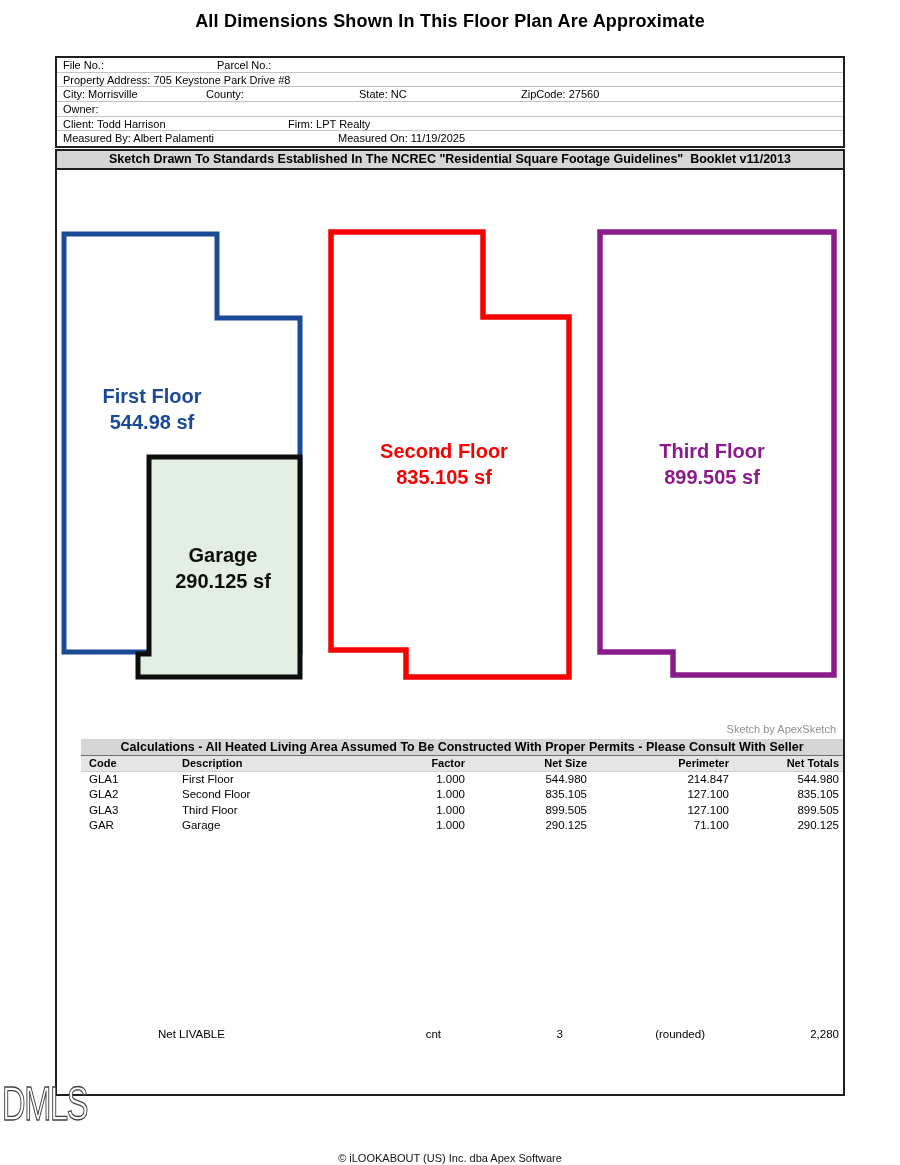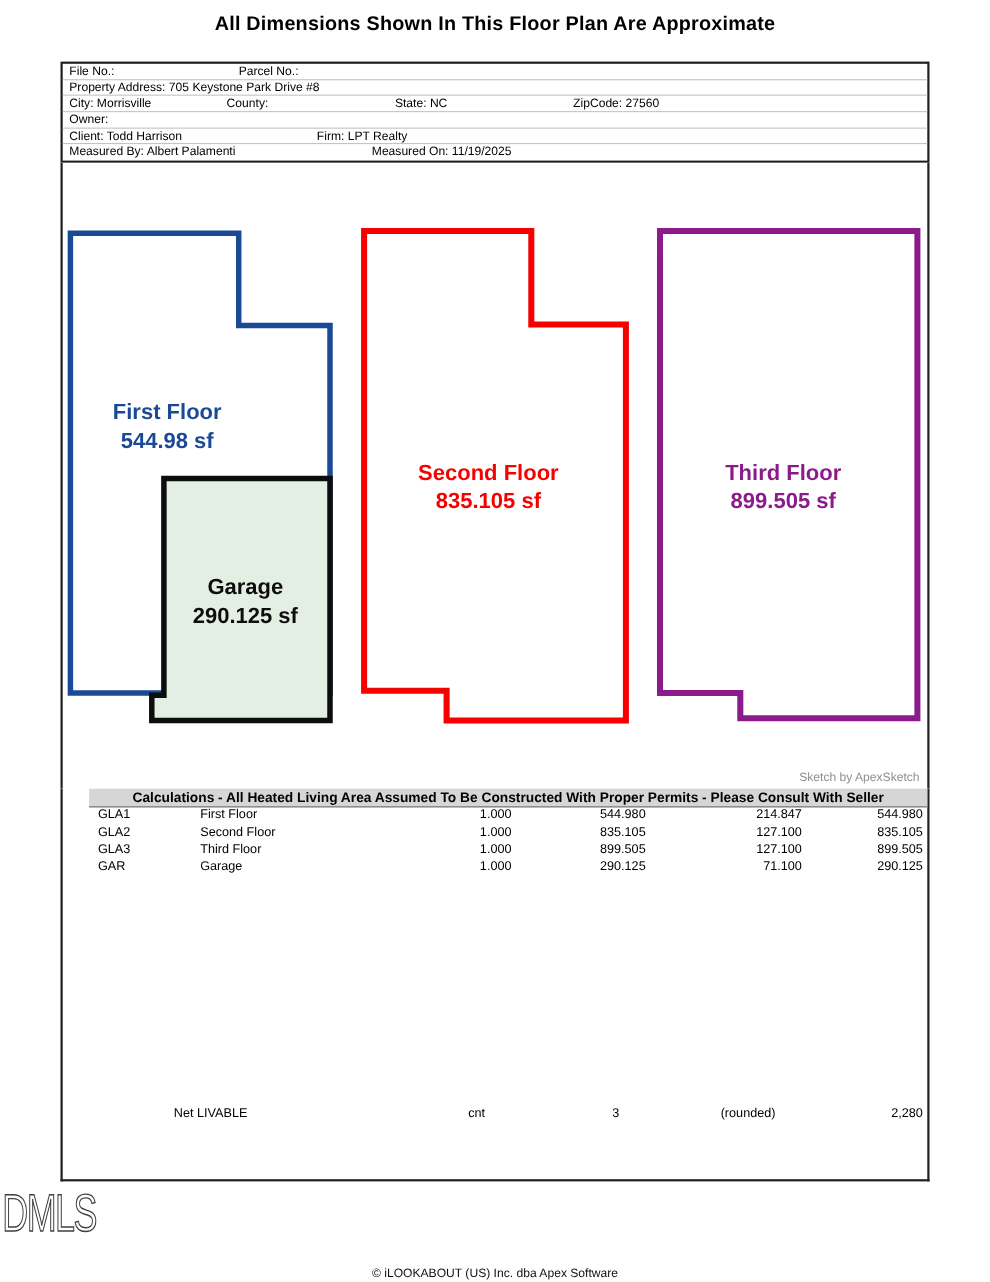--- a/index.html
+++ b/index.html
@@ -101,20 +101,21 @@
     <div class="prop-row">
       <span style="left:6px">Client: Todd Harrison</span>
       <span style="left:231px">Firm: LPT Realty</span>
     </div>
     <div class="prop-row">
       <span style="left:6px">Measured By: Albert Palamenti</span>
       <span style="left:281px">Measured On: 11/19/2025</span>
     </div>
   </div>
 
+  <div class="standards-bar">Sketch Drawn To Standards Established In The NCREC "Residential Square Footage Guidelines"  Booklet v11/2013</div>
 
   <div class="sketch-area">
     <svg width="786" height="569" viewBox="0 0 786 569">
 
       <polygon points="7,64 160,64 160,148 243,148 243,482 7,482" fill="none" stroke-width="5" stroke="#1a4a96"></polygon>
 
       <polygon points="92,287 243,287 243,507 81,507 81,484 92,484" stroke-width="5" stroke="#0d0d0d" fill="#e4efe3"></polygon>
 
       <polygon points="274,62 426,62 426,147 512,147 512,507 349,507 349,480 274,480" fill="none" stroke-width="5.5" stroke="#f70000"></polygon>
 
@@ -127,20 +128,28 @@
       <text class="floor-label" x="655" y="288" fill="#8b1b8b">Third Floor</text>
       <text class="floor-label" x="655" y="314" fill="#8b1b8b">899.505 sf</text>
       <text class="floor-label" x="166" y="392" fill="#0d0d0d">Garage</text>
       <text class="floor-label" x="166" y="418" fill="#0d0d0d">290.125 sf</text>
     </svg>
     <div class="sketch-credit">Sketch by ApexSketch</div>
   </div>
 
   <div class="calc-area">
     <div class="calc-header">Calculations - All Heated Living Area Assumed To Be Constructed With Proper Permits - Please Consult With Seller</div>
+    <div class="calc-grid calc-colhead">
+      <div class="c1">Code</div>
+      <div class="c2">Description</div>
+      <div class="c3">Factor</div>
+      <div class="c4">Net Size</div>
+      <div class="c5">Perimeter</div>
+      <div class="c6">Net Totals</div>
+    </div>
     <div class="calc-grid">
       <div class="c1">GLA1</div>
       <div class="c2">First Floor</div>
       <div class="c3">1.000</div>
       <div class="c4">544.980</div>
       <div class="c5">214.847</div>
       <div class="c6">544.980</div>
     </div>
     <div class="calc-grid">
       <div class="c1">GLA2</div>

